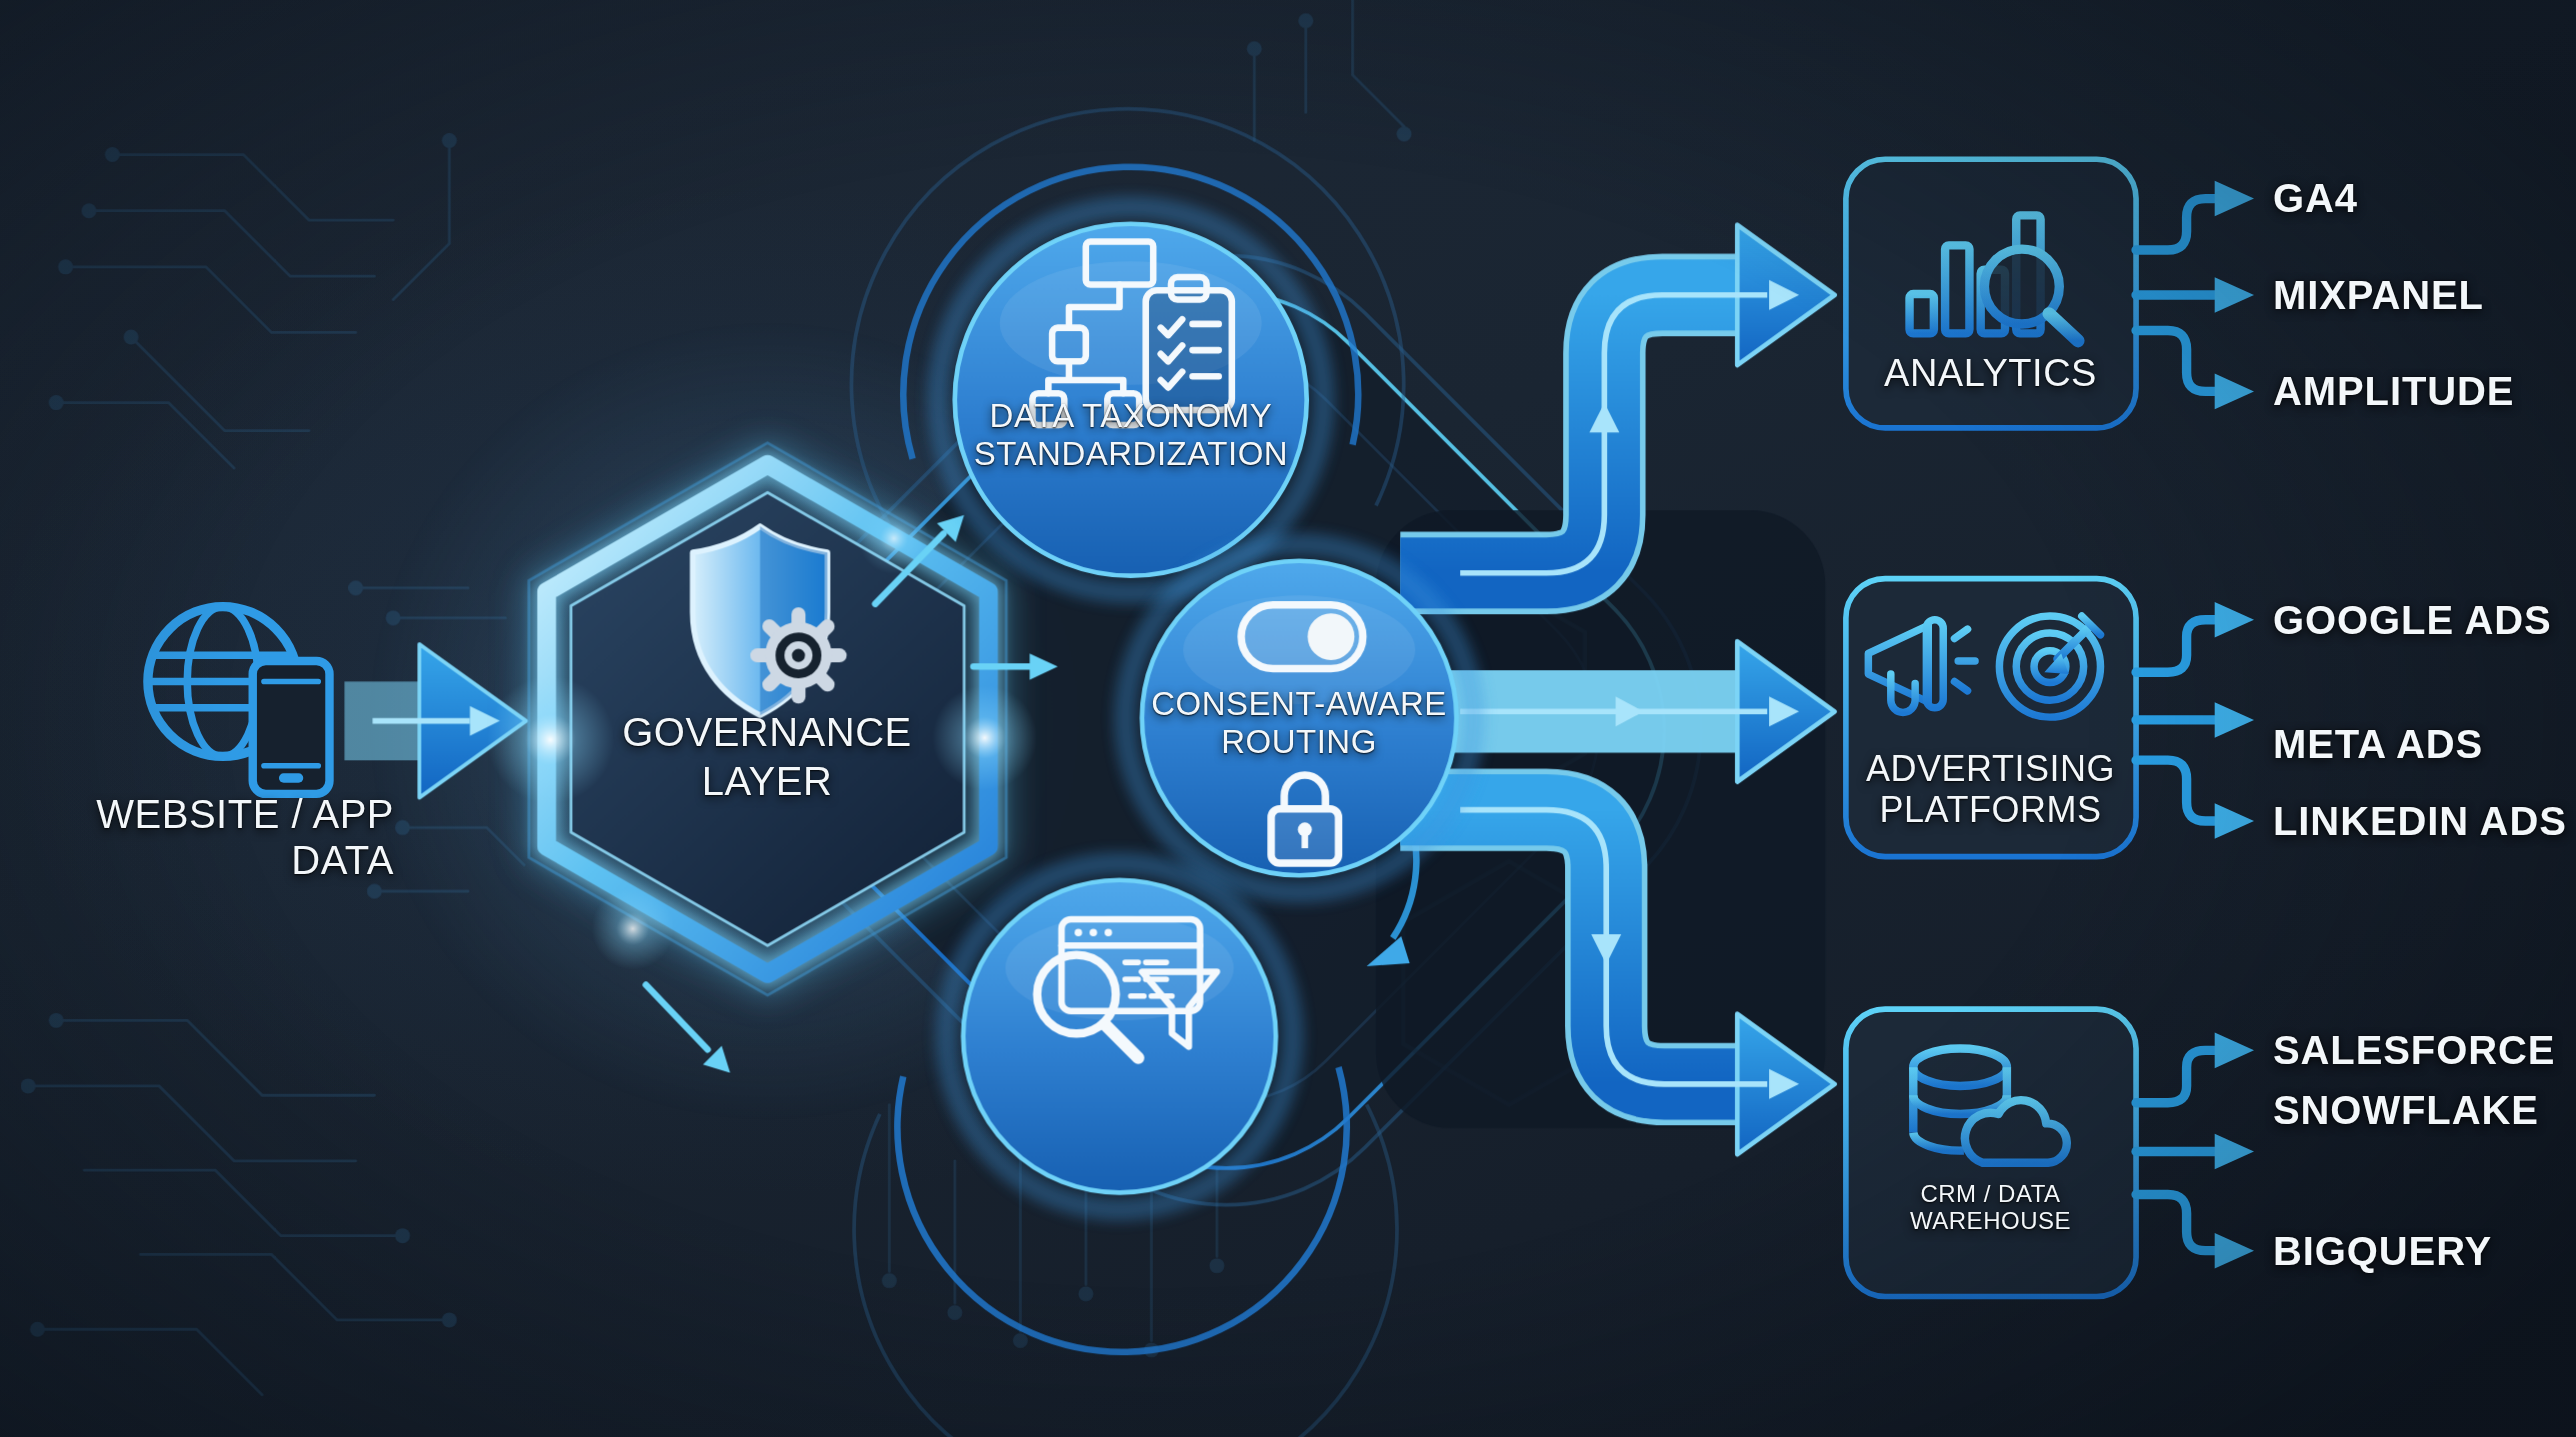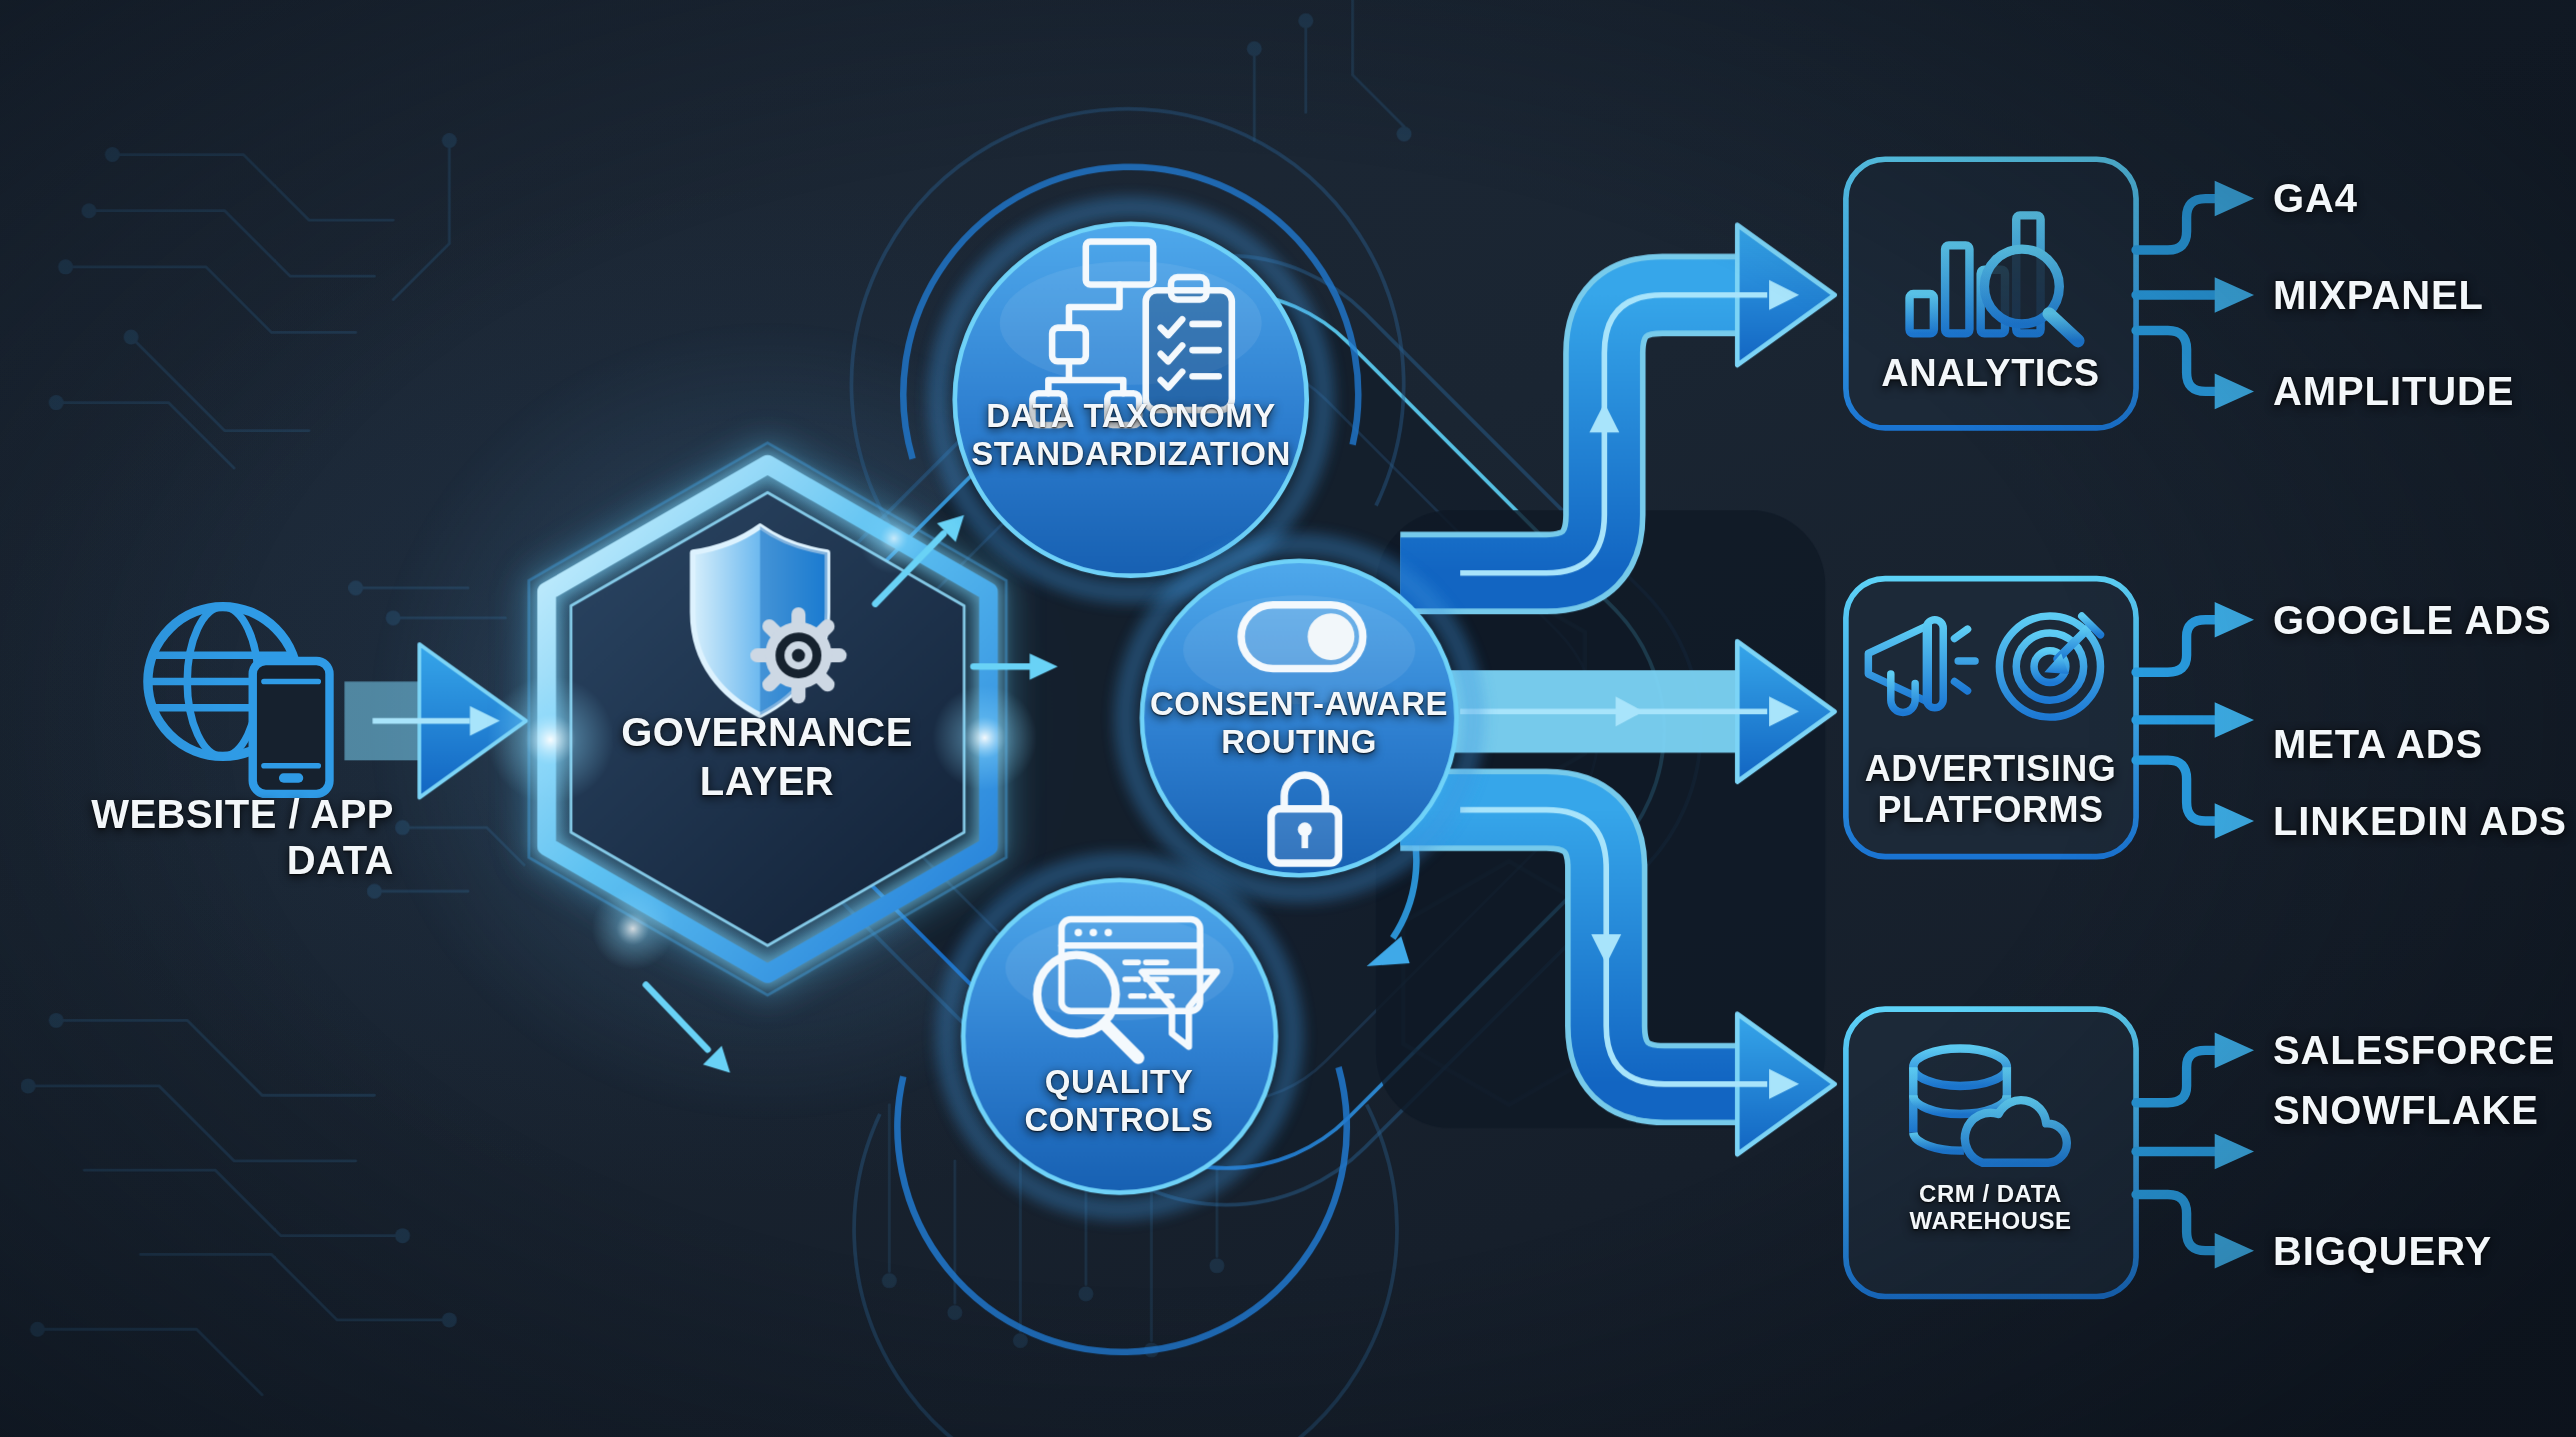--- a/index.html
+++ b/index.html
@@ -9,21 +9,21 @@
       radial-gradient(ellipse 1310px 842px at 30% 48%, rgba(40,70,105,0.30), rgba(0,0,0,0) 60%),
       linear-gradient(160deg,#1d2836 0%, #1a2532 40%, #161f2b 75%, #131b26 100%);
     font-family:"Liberation Sans", sans-serif;
   }
   #stage::after{
     content:"";position:absolute;inset:0;pointer-events:none;
     background:radial-gradient(ellipse 1685px 1030px at 45% 50%, rgba(0,0,0,0) 55%, rgba(4,9,16,0.42) 100%);
   }
   svg{position:absolute;left:0;top:0;}
   .lbl{
-    position:absolute;color:#f3f7fa;font-weight:bold;text-align:center;line-height:1.16;
+    position:absolute;color:#f3f7fa;font-weight:normal;text-align:center;line-height:1.16;
     text-shadow:0 2.8px 9.4px rgba(0,0,0,.75), 0 0.9px 1.9px rgba(0,0,0,.85);
     letter-spacing:0.5px; z-index:5;
   }
   .lbl .ln{display:block;}
   .src-label{left:66px;top:791px;width:328px;font-size:40px;text-align:right;}
   .hub-label{left:580px;top:704px;width:374px;}
   .hub-title{font-size:75px;line-height:1;display:block;letter-spacing:0.9px;}
   .hub-sub{font-size:40px;line-height:1.1;display:block;margin-top:5.6px;}
   .mod-label{font-size:33px;}
   .mod-taxonomy{left:958px;top:397px;width:346px;}
@@ -401,24 +401,20 @@
 </div>
 
 <div class="lbl mod-label mod-taxonomy">
   <span class="ln">DATA TAXONOMY</span>
   <span class="ln">STANDARDIZATION</span>
 </div>
 <div class="lbl mod-label mod-consent">
   <span class="ln">CONSENT-AWARE</span>
   <span class="ln">ROUTING</span>
 </div>
-<div class="lbl mod-label mod-quality">
-  <span class="ln">QUALITY</span>
-  <span class="ln">CONTROLS</span>
-</div>
 
 <div class="lbl box-title box-analytics">ANALYTICS</div>
 <div class="lbl box-title box-advertising">
   <span class="ln">ADVERTISING</span>
   <span class="ln">PLATFORMS</span>
 </div>
 <div class="lbl box-title box-crm">
   <span class="ln">CRM / DATA</span>
   <span class="ln">WAREHOUSE</span>
 </div>

